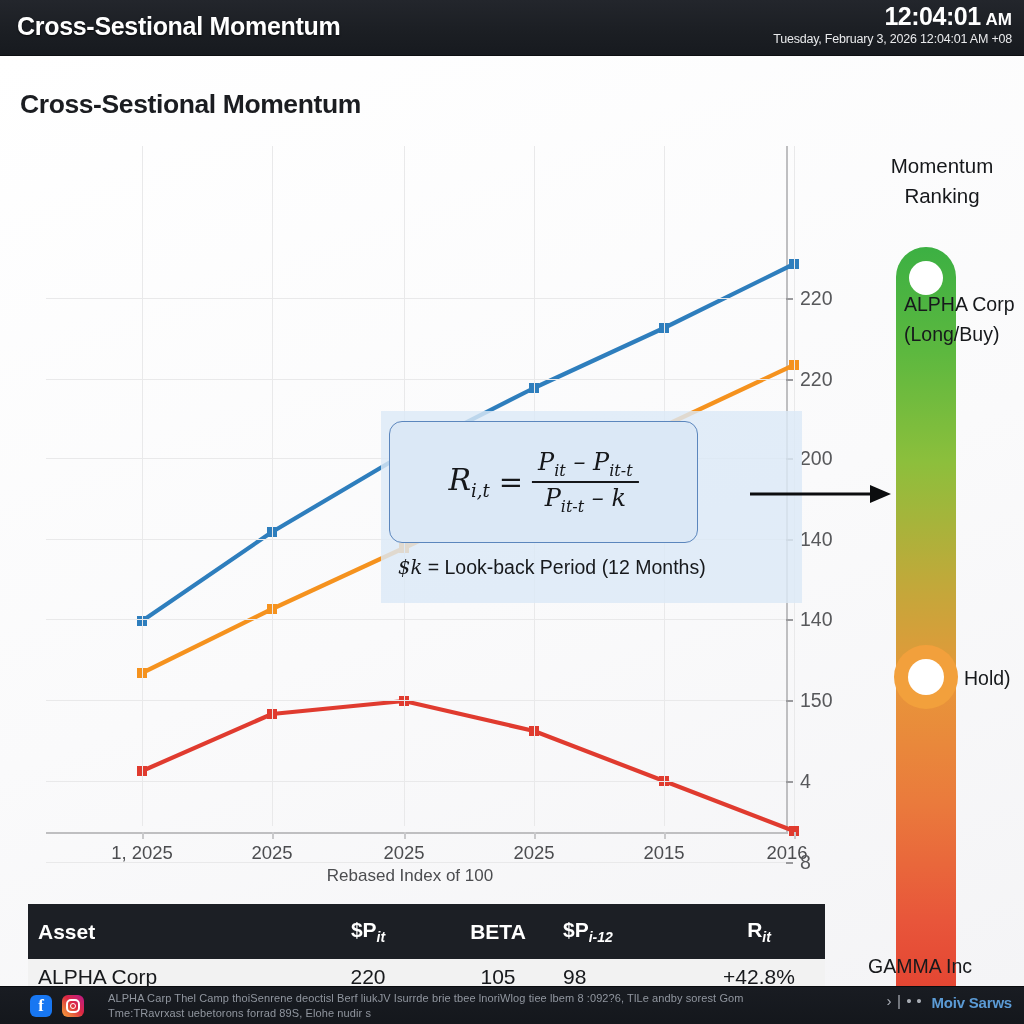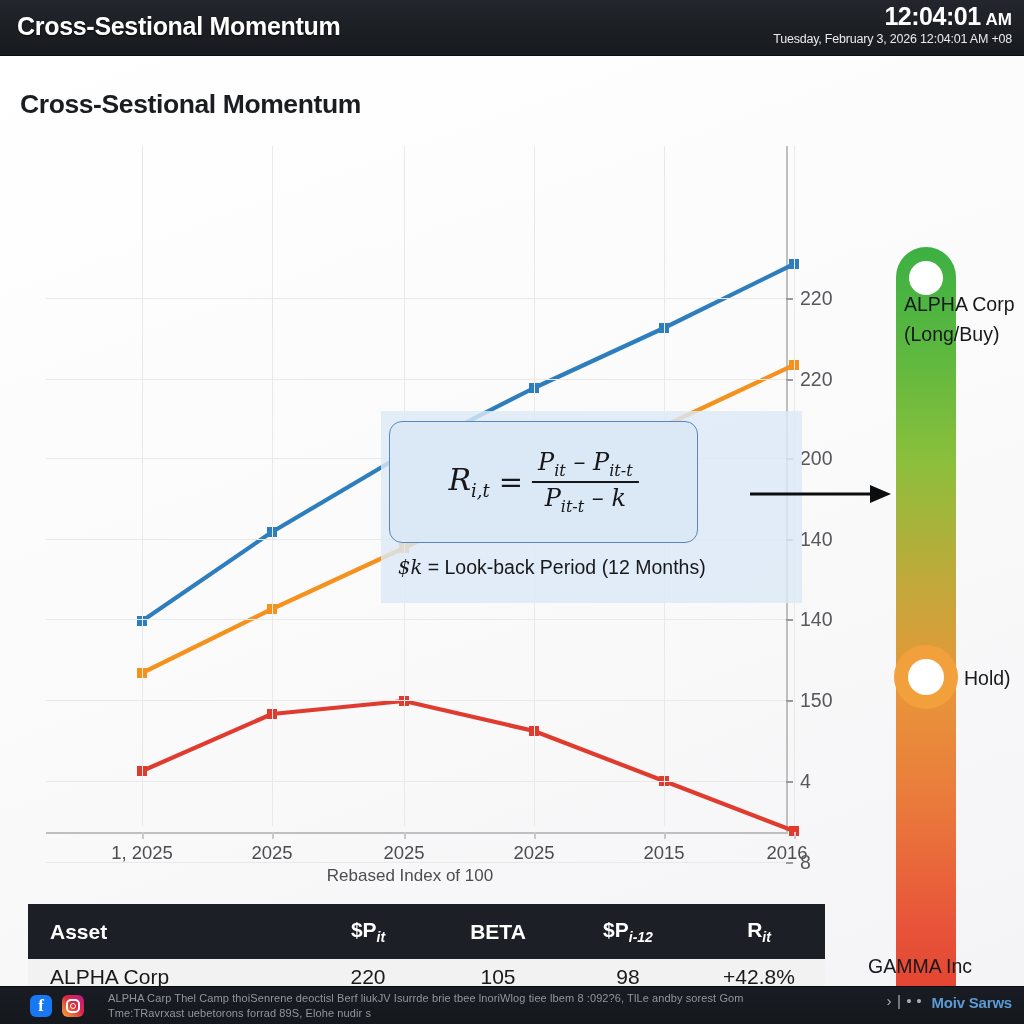--- a/index.html
+++ b/index.html
@@ -127,24 +127,24 @@
 
   
   .table { position: absolute; left: 28px; top: 848px; width: 797px; }
   .thead {
     display: flex; align-items: center; height: 55px;
     background: #1c1f25; color: #ffffff;
   }
   .tbody { background: #f2f2f2; }
   .trow { display: flex; align-items: center; height: 35px; color: #17191c; }
   .cell { font-size: 21px; }
-  .cell.c0 { width: 275px; padding-left: 22px; text-align: left; }
+  .cell.c0 { width: 275px; padding-left: 10px; text-align: left; }
   .cell.c1 { width: 130px; text-align: center; }
   .cell.c2 { width: 130px; text-align: center; }
-  .cell.c3 { width: 130px; text-align: center; }
+  .cell.c3 { width: 130px; }
   .cell.c4 { width: 132px; text-align: center; }
   .thead .cell { font-weight: bold; font-size: 21px; }
   .thead .cell sub { font-size: 14px; font-style: italic; font-weight: bold; }
 
   
   .footer {
     position: absolute; left: 0; top: 986px; width: 1024px; height: 38px;
     background: linear-gradient(180deg, #191c22 0%, #14171c 100%);
     border-top: 1px solid #0a0c0f;
   }
@@ -286,20 +286,24 @@
       </div>
     </div>
     <div class="callout-note"><i>$k</i><span> = Look-back Period (12 Months)</span></div>
 
     <svg class="arrow-svg" viewBox="0 0 145 40">
       <line x1="0" y1="20" x2="122" y2="20" stroke="#0c0d0f" stroke-width="3.2"></line>
       <polygon points="120,11 141,20 120,29" fill="#0c0d0f"></polygon>
     </svg>
 
     <div class="rank-panel">
+      <div class="rank-head">
+        <div>Momentum</div>
+        <div>Ranking</div>
+      </div>
       <div class="rank-bar"></div>
       <div class="rank-dot top"></div>
       <div class="rank-dot mid"></div>
       <div class="rank-dot bot"></div>
       <div class="rank-label alpha">
         <div>ALPHA Corp</div>
         <div>(Long/Buy)</div>
       </div>
       <div class="rank-label hold">Hold)</div>
       <div class="rank-label gamma">

